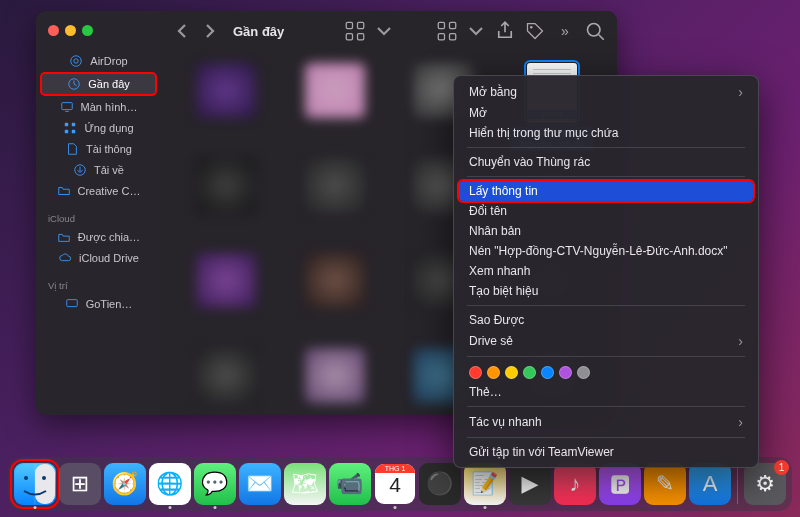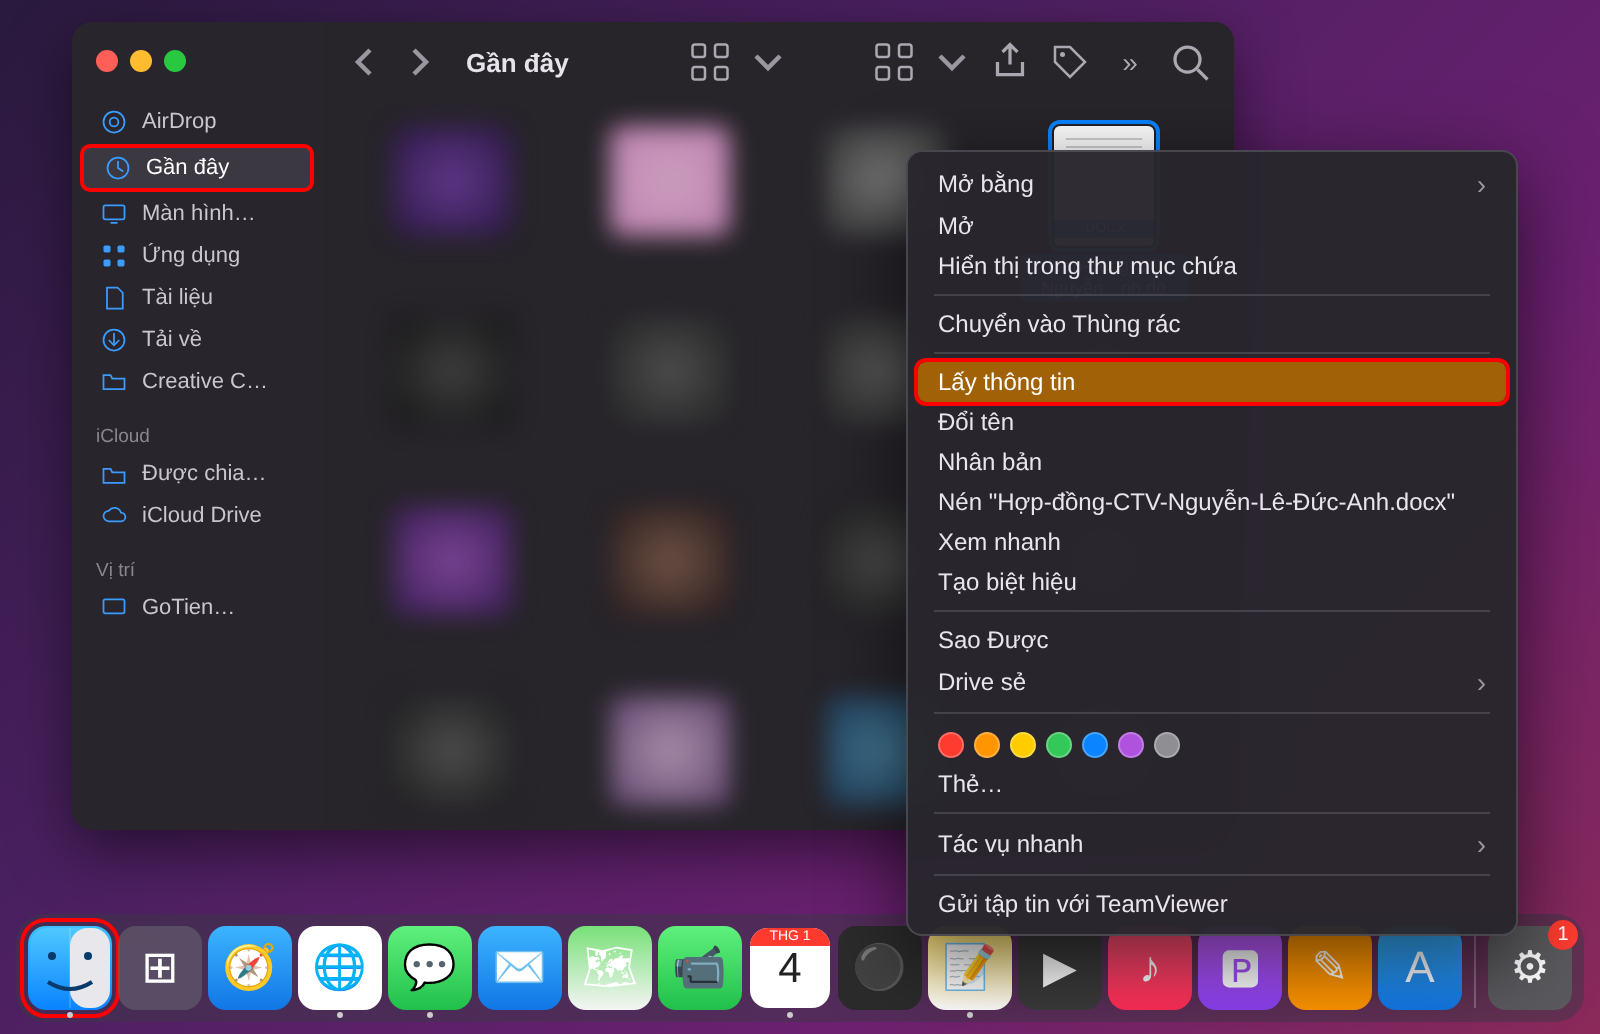--- a/index.html
+++ b/index.html
@@ -25,21 +25,21 @@
   border-top-left-radius: 10px;
   border-bottom-left-radius: 10px;
   padding-top: 8px;
   font-size: 11px;
   color: #c9c6cd;
 }
 .traffic { display: flex; gap: 6px; padding: 6px 0 14px 12px; }
 .traffic span { width: 11px; height: 11px; border-radius: 50%; }
 .tl-r { background:#ff5f57; } .tl-y{background:#febc2e;} .tl-g{background:#28c840;}
 .sb-header { font-size: 9.5px; color: #8a8690; padding: 4px 12px 2px; }
-.sb-item { display: flex; align-items: center; gap: 7px; padding: 3px 10px; margin: 1px 4px; border-radius: 5px; cursor: default; white-space: nowrap; overflow: hidden; }
+.sb-item { display: flex; align-items: center; gap: 7px; padding: 3px 10px; margin: 1px 4px; border-radius: 5px; cursor: default; white-space: nowrap; overflow: hidden; justify-content: center; }
 .sb-item.selected { background: rgba(120,115,130,.25); color: #fff; }
 .sb-item.highlight { border: 2px solid #ff0000; }
 .sb-ico { width: 14px; height: 14px; display: inline-flex; align-items: center; justify-content: center; color: #3b9cff; flex-shrink:0; }
 .sb-ico svg { width: 14px; height: 14px; }
 
 .main {
   flex: 1;
   background: #27242a;
   border-top-right-radius: 10px;
   border-bottom-right-radius: 10px;
@@ -108,21 +108,21 @@
   border: .5px solid rgba(120,120,130,.4);
   border-radius: 8px;
   padding: 5px;
   box-shadow: 0 12px 40px rgba(0,0,0,.6);
   font-size: 12px;
   color: #e8e5ec;
   z-index: 50;
 }
 .ctx-item { padding: 3px 10px; border-radius: 4px; display:flex; align-items:center; cursor:default; }
 .ctx-item.has-sub::after { content:"›"; margin-left:auto; color:#9b97a0; font-size:14px; }
-.ctx-item.sel { background: #a16207; color:#fff; }
+.ctx-item.sel { background: #1d4ed8; color:#fff; }
 .ctx-item.hl { outline: 2px solid #ff0000; }
 .ctx-sep { height:1px; background: rgba(120,120,130,.35); margin: 4px 8px; }
 .tags { display:flex; gap:5px; padding: 5px 10px 3px; }
 .tag { width: 13px; height: 13px; border-radius:50%; border:.5px solid rgba(255,255,255,.25); }
 
 
 .dock {
   position: absolute;
   bottom: 6px; left: 50%; transform: translateX(-50%);
   height: 54px;
@@ -190,21 +190,21 @@
             </svg>
           </span>
           <span>Ứng dụng</span>
         </div>
         <div class="sb-item">
           <span class="sb-ico">
             <svg viewBox="0 0 16 16">
               <path d="M4 2h6l3 3v9H4z" fill="none" stroke="currentColor"></path>
             </svg>
           </span>
-          <span>Tài liệu</span>
+          <span>Tài thông</span>
         </div>
         <div class="sb-item">
           <span class="sb-ico">
             <svg viewBox="0 0 16 16">
               <circle cx="8" cy="8" r="6" fill="none" stroke="currentColor"></circle>
               <path d="M8 4v6M5 8l3 3 3-3" fill="none" stroke="currentColor"></path>
             </svg>
           </span>
           <span>Tải về</span>
         </div>

